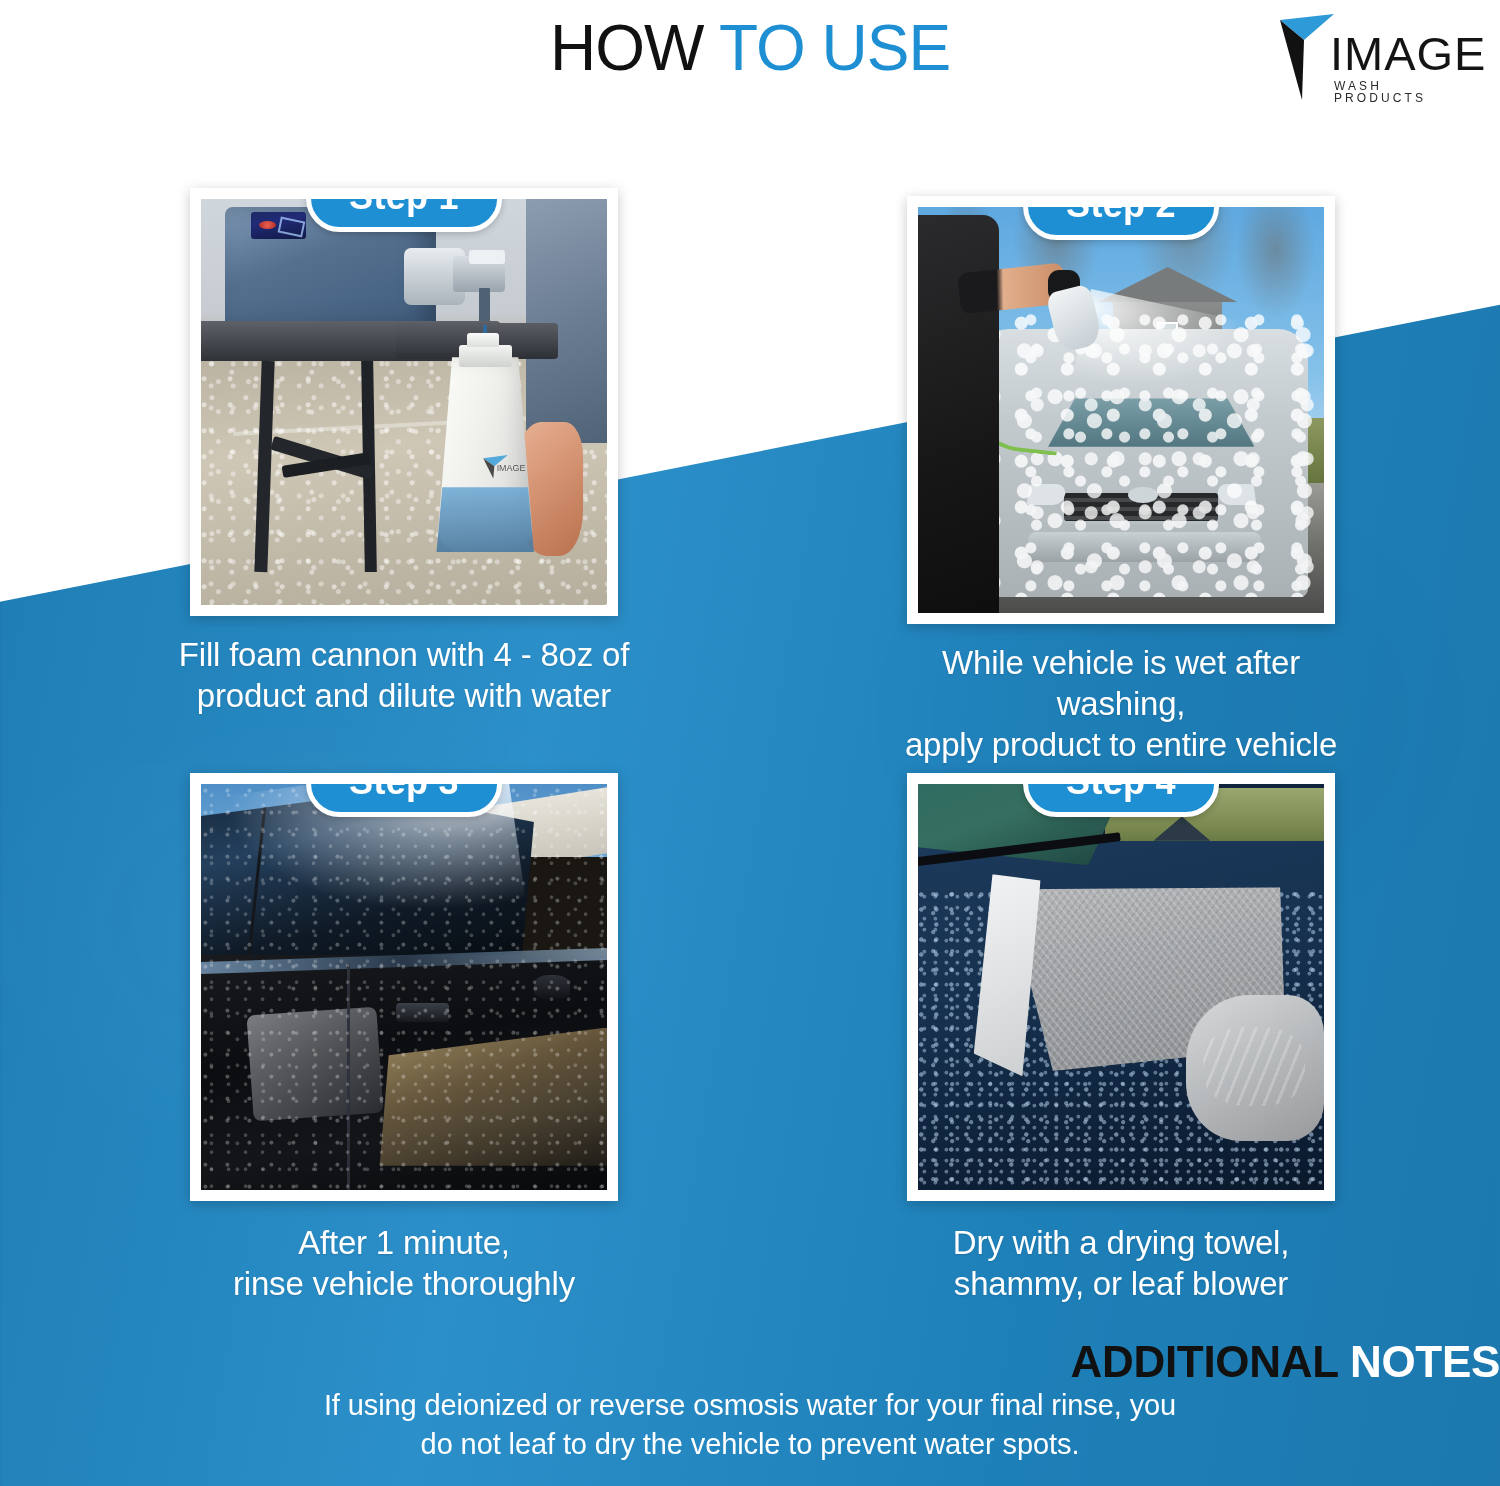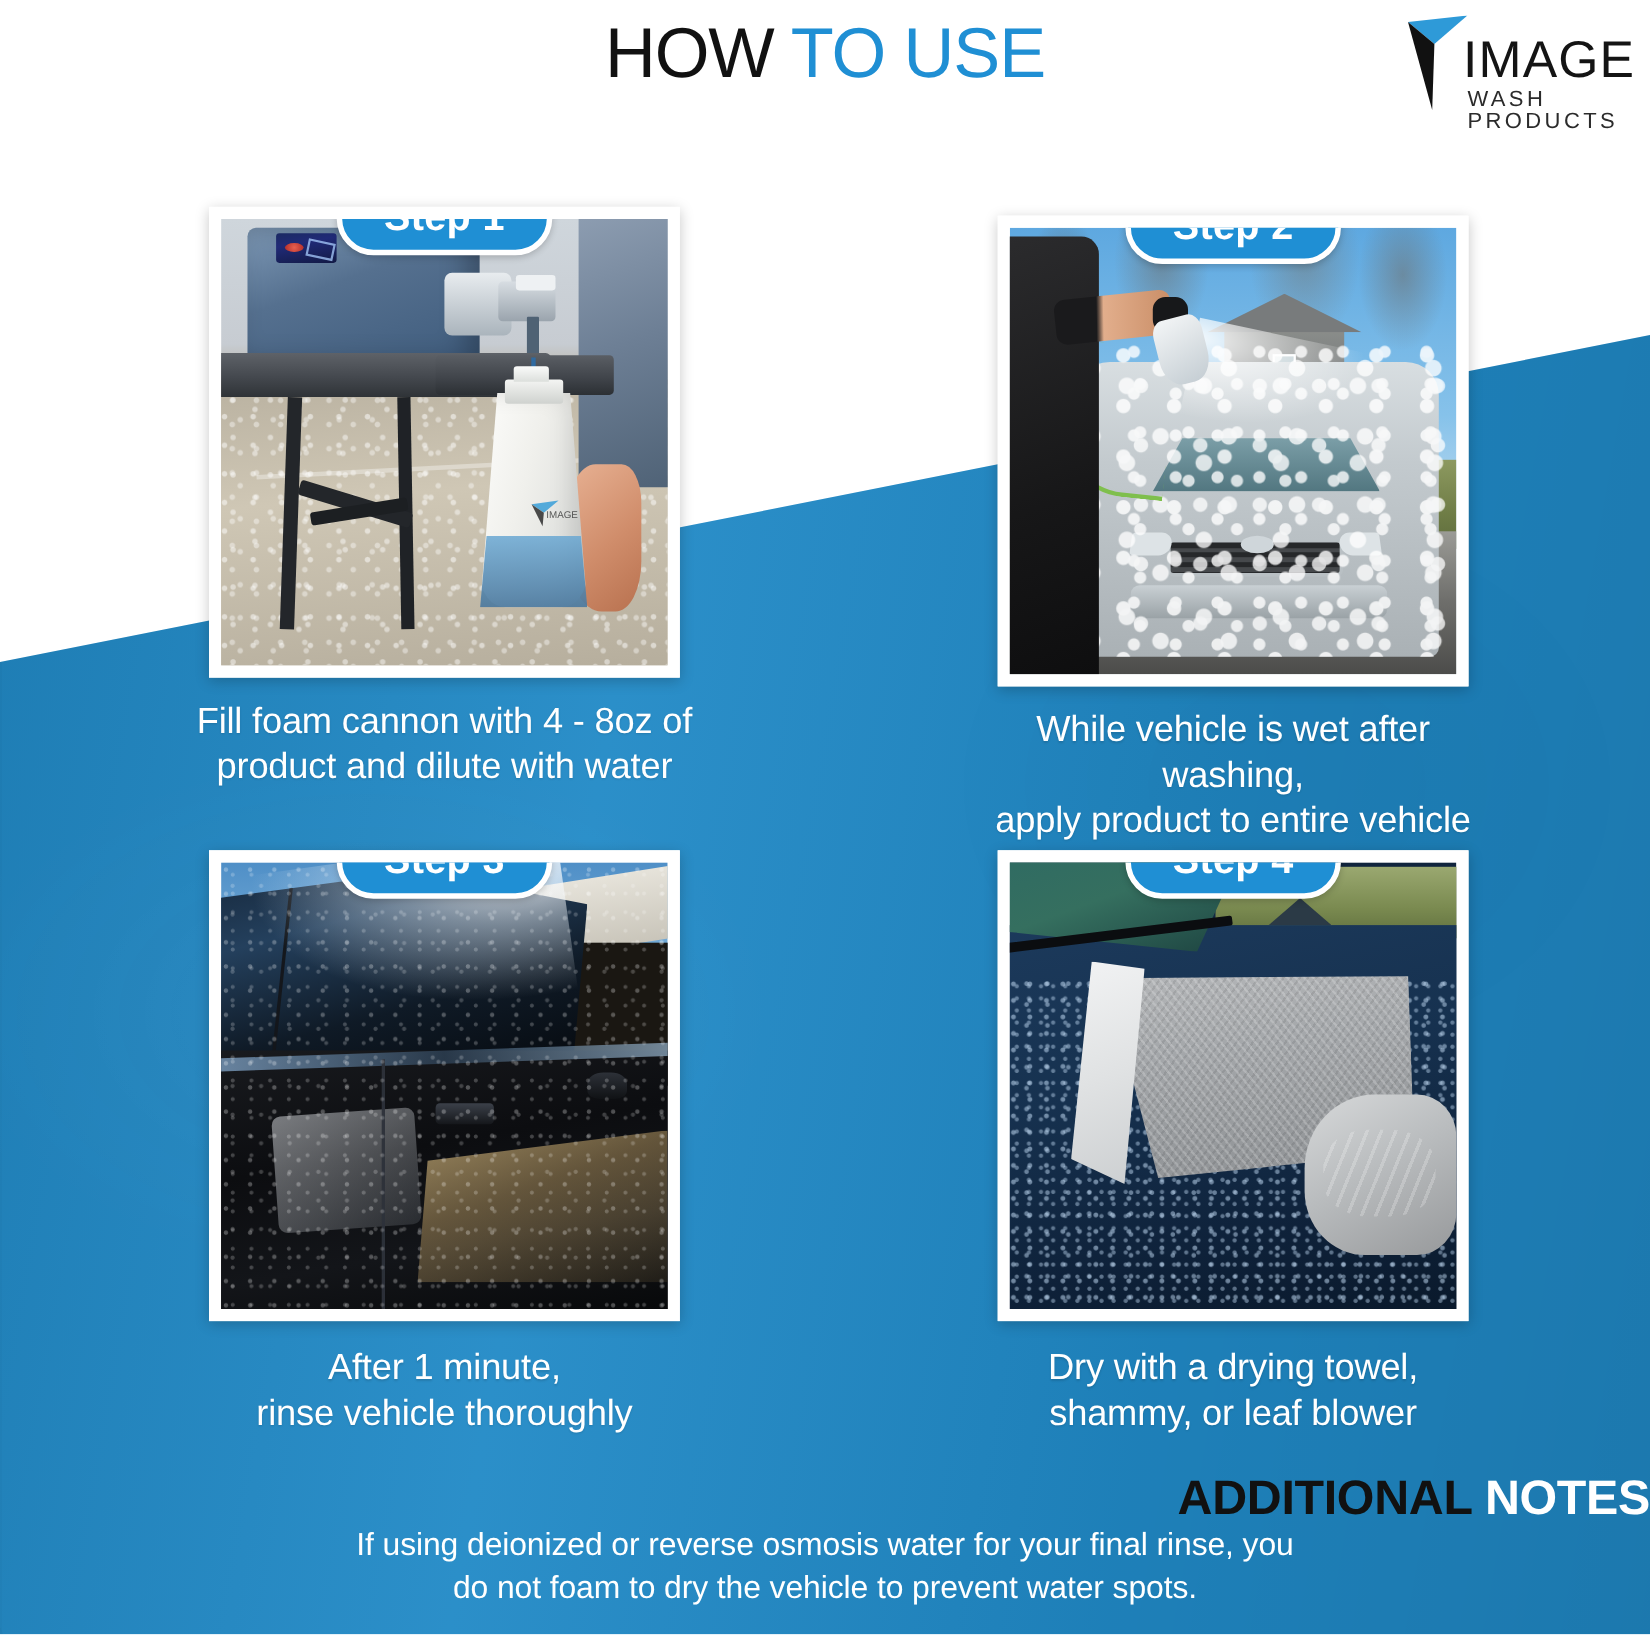--- a/index.html
+++ b/index.html
@@ -82,21 +82,21 @@
     font-weight: 400;
     letter-spacing: 1px;
     color: #141414;
     line-height: 1;
     font-family: "Liberation Sans", sans-serif;
   }
   .logo-sub {
     position: absolute;
     left: 56px;
     top: 68px;
-    font-size: 20px;
+    font-size: 12px;
     letter-spacing: 3.1px;
     color: #2b2b2b;
     line-height: 1;
     font-family: "Liberation Sans", sans-serif;
   }
 
   
   .steps { position: absolute; top: 0; left: 0; width: 1500px; height: 1486px; }
 
   .step { position: absolute; }
@@ -496,17 +496,17 @@
         <div>shammy, or leaf blower</div>
       </div>
     </div>
 
   </div>
 
   <div class="notes">
     <div class="notes-title"><span>ADDITIONAL </span><span class="accent-w">NOTES</span></div>
     <div class="notes-body">
       <div>If using deionized or reverse osmosis water for your final rinse, you</div>
-      <div>do not foam to dry the vehicle to prevent water spots.</div>
+      <div>do not leaf to dry the vehicle to prevent water spots.</div>
     </div>
   </div>
 
 </div>
 
 </body></html>

